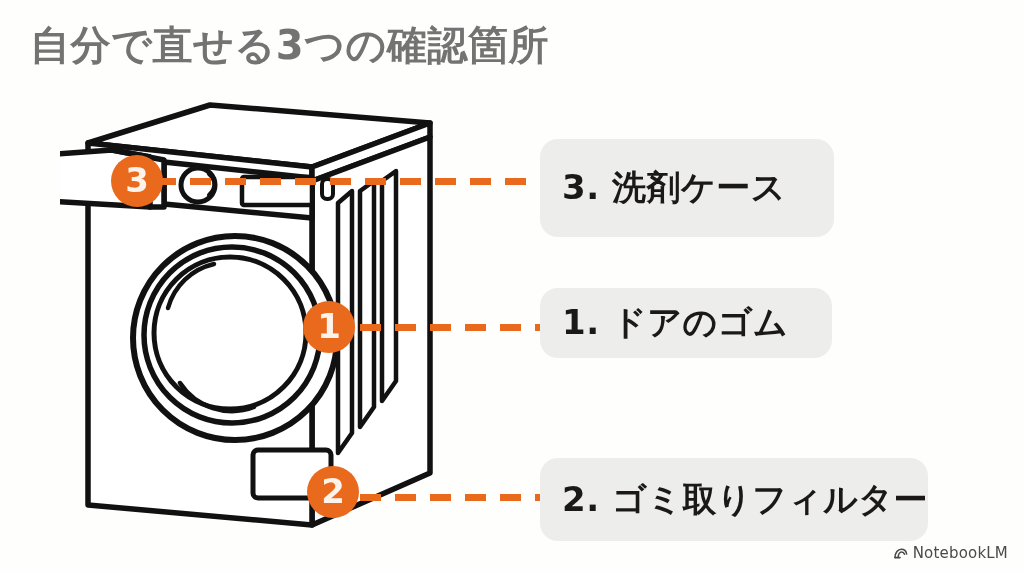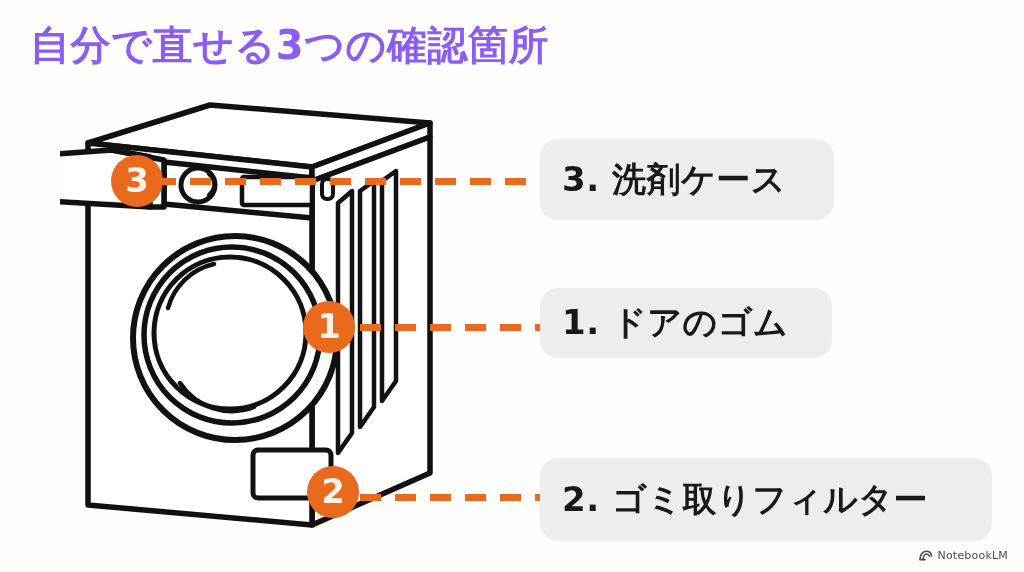--- a/index.html
+++ b/index.html
@@ -21,21 +21,21 @@
   }
 
   
   #page-title {
     position: absolute;
     left: 30px;
     top: 22px;
     font-size: 40px;
     font-weight: 700;
     letter-spacing: 0.5px;
-    color: #8b5cf6;
+    color: #737373;
     line-height: 1.15;
     white-space: nowrap;
   }
 
   
   #illustration {
     position: absolute;
     left: 60px;
     top: 95px;
     width: 430px;
@@ -85,34 +85,34 @@
     display: flex;
     align-items: center;
     box-sizing: border-box;
     padding: 0 22px;
     color: #1b1917;
     font-size: 34px;
     font-weight: 700;
     letter-spacing: 0.5px;
     white-space: nowrap;
   }
-  #chip-3 { left: 540px; top: 139px; width: 294px; height: 81px; }
+  #chip-3 { left: 540px; top: 139px; width: 294px; height: 98px; }
   #chip-1 { left: 540px; top: 288px; width: 292px; height: 70px; }
-  #chip-2 { left: 540px; top: 458px; width: 452px; height: 83px; }
+  #chip-2 { left: 540px; top: 458px; width: 388px; height: 83px; }
 
   
   #watermark {
     position: absolute;
     right: 16px;
     bottom: 10px;
     display: flex;
     align-items: center;
     gap: 5px;
     color: #4a4a4a;
-    font-size: 11px;
+    font-size: 15px;
     font-weight: 400;
     letter-spacing: 0.2px;
   }
   #watermark svg { display: block; }
 </style>
 </head>
 <body>
 
 <div id="slide">
 

